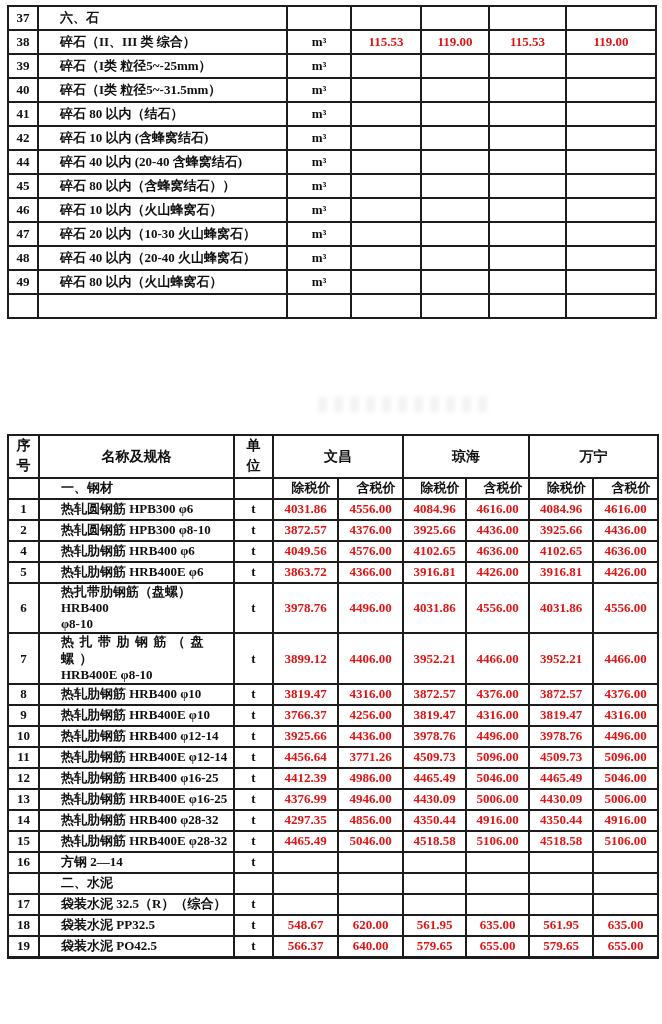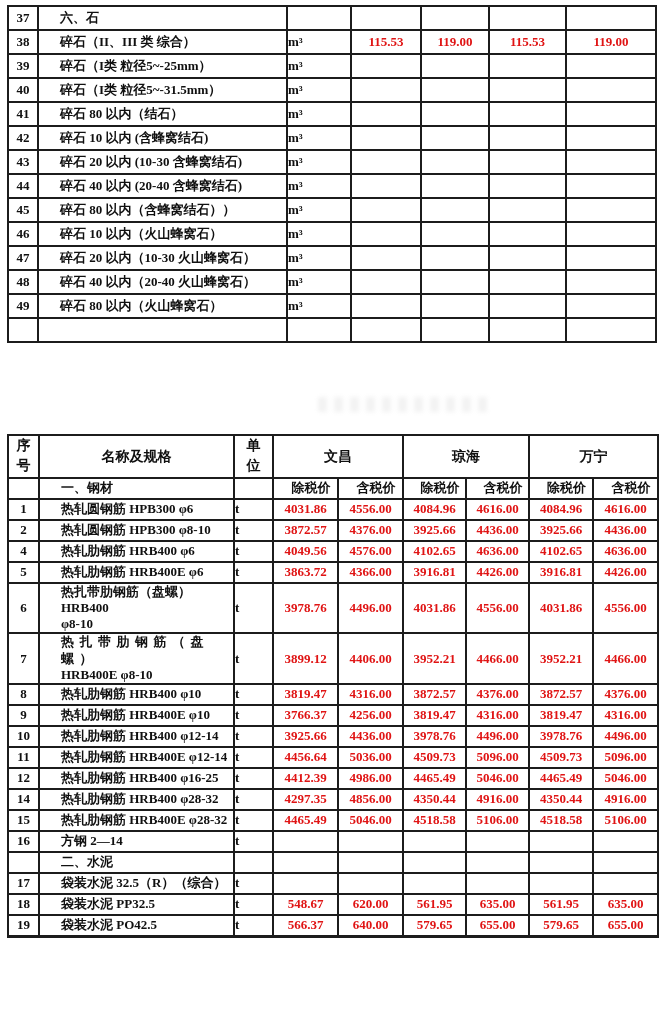--- a/index.html
+++ b/index.html
@@ -15,21 +15,21 @@
     font-size:13px; font-weight:bold; color:var(--text-col);
     vertical-align:middle; line-height:1.25;
   }
   #table1 tr { height:24px; }
   #table2 tr.std { height:21px; }
   #table2 tr.tall { height:45px; }
   #table2 thead tr { height:36px; }
   #table2 tbody tr:last-child td { border-bottom-width:3px; }
   .c-no    { text-align:center; }
   .c-name  { text-align:left; padding-left:21px; padding-right:2px; }
-  .c-unit  { text-align:left; }
+  .c-unit  { text-align:center; }
   .c-price { text-align:center; color:var(--price-col); }
   .c-plabel{ text-align:center; color:var(--text-col);padding-left:11px; }
   .hdr-cell{ text-align:center; font-size:14px; }
   .stack   { display:inline-block; width:1.1em; word-break:break-all; line-height:1.45; vertical-align:middle; text-align:center; }
   .name-line { display:block; }
   .spread  { letter-spacing:5.5px; }
   #watermark {
     position:absolute; left:318px; top:397px; width:170px; height:15px;
     background:repeating-linear-gradient(90deg, rgba(140,140,140,.22) 0 9px, rgba(255,255,255,0) 9px 16px);
     filter:blur(2px); opacity:.5; border-radius:2px;
@@ -111,31 +111,20 @@
         <td class="c-name">
           <span class="name-line">碎石 10 以内 (含蜂窝结石)</span>
         </td>
         <td class="c-unit">m³</td>
         <td class="c-price"></td>
         <td class="c-price"></td>
         <td class="c-price"></td>
         <td class="c-price"></td>
       </tr>
       <tr class="std">
-        <td class="c-no">43</td>
-        <td class="c-name">
-          <span class="name-line">碎石 20 以内 (10-30 含蜂窝结石)</span>
-        </td>
-        <td class="c-unit">m³</td>
-        <td class="c-price"></td>
-        <td class="c-price"></td>
-        <td class="c-price"></td>
-        <td class="c-price"></td>
-      </tr>
-      <tr class="std">
         <td class="c-no">44</td>
         <td class="c-name">
           <span class="name-line">碎石 40 以内 (20-40 含蜂窝结石)</span>
         </td>
         <td class="c-unit">m³</td>
         <td class="c-price"></td>
         <td class="c-price"></td>
         <td class="c-price"></td>
         <td class="c-price"></td>
       </tr>
@@ -363,40 +352,53 @@
         <td class="c-price">3978.76</td>
         <td class="c-price">4496.00</td>
       </tr>
       <tr class="std">
         <td class="c-no">11</td>
         <td class="c-name">
           <span class="name-line">热轧肋钢筋 HRB400E φ12-14</span>
         </td>
         <td class="c-unit">t</td>
         <td class="c-price">4456.64</td>
-        <td class="c-price">5036.00</td>
+        <td class="c-price">3771.26</td>
         <td class="c-price">4509.73</td>
         <td class="c-price">5096.00</td>
         <td class="c-price">4509.73</td>
         <td class="c-price">5096.00</td>
       </tr>
       <tr class="std">
         <td class="c-no">12</td>
         <td class="c-name">
           <span class="name-line">热轧肋钢筋 HRB400 φ16-25</span>
         </td>
         <td class="c-unit">t</td>
         <td class="c-price">4412.39</td>
         <td class="c-price">4986.00</td>
         <td class="c-price">4465.49</td>
         <td class="c-price">5046.00</td>
         <td class="c-price">4465.49</td>
         <td class="c-price">5046.00</td>
       </tr>
       <tr class="std">
+        <td class="c-no">13</td>
+        <td class="c-name">
+          <span class="name-line">热轧肋钢筋 HRB400E φ16-25</span>
+        </td>
+        <td class="c-unit">t</td>
+        <td class="c-price">4376.99</td>
+        <td class="c-price">4946.00</td>
+        <td class="c-price">4430.09</td>
+        <td class="c-price">5006.00</td>
+        <td class="c-price">4430.09</td>
+        <td class="c-price">5006.00</td>
+      </tr>
+      <tr class="std">
         <td class="c-no">14</td>
         <td class="c-name">
           <span class="name-line">热轧肋钢筋 HRB400 φ28-32</span>
         </td>
         <td class="c-unit">t</td>
         <td class="c-price">4297.35</td>
         <td class="c-price">4856.00</td>
         <td class="c-price">4350.44</td>
         <td class="c-price">4916.00</td>
         <td class="c-price">4350.44</td>

